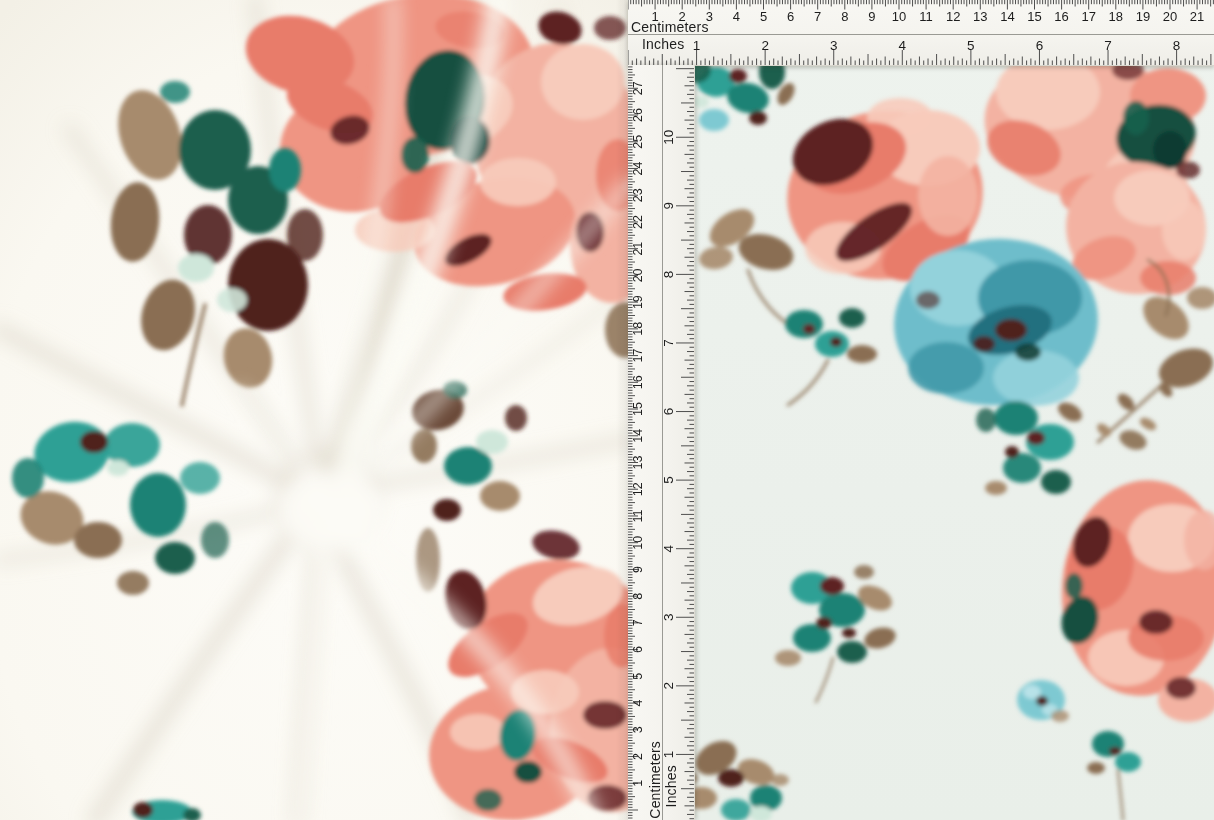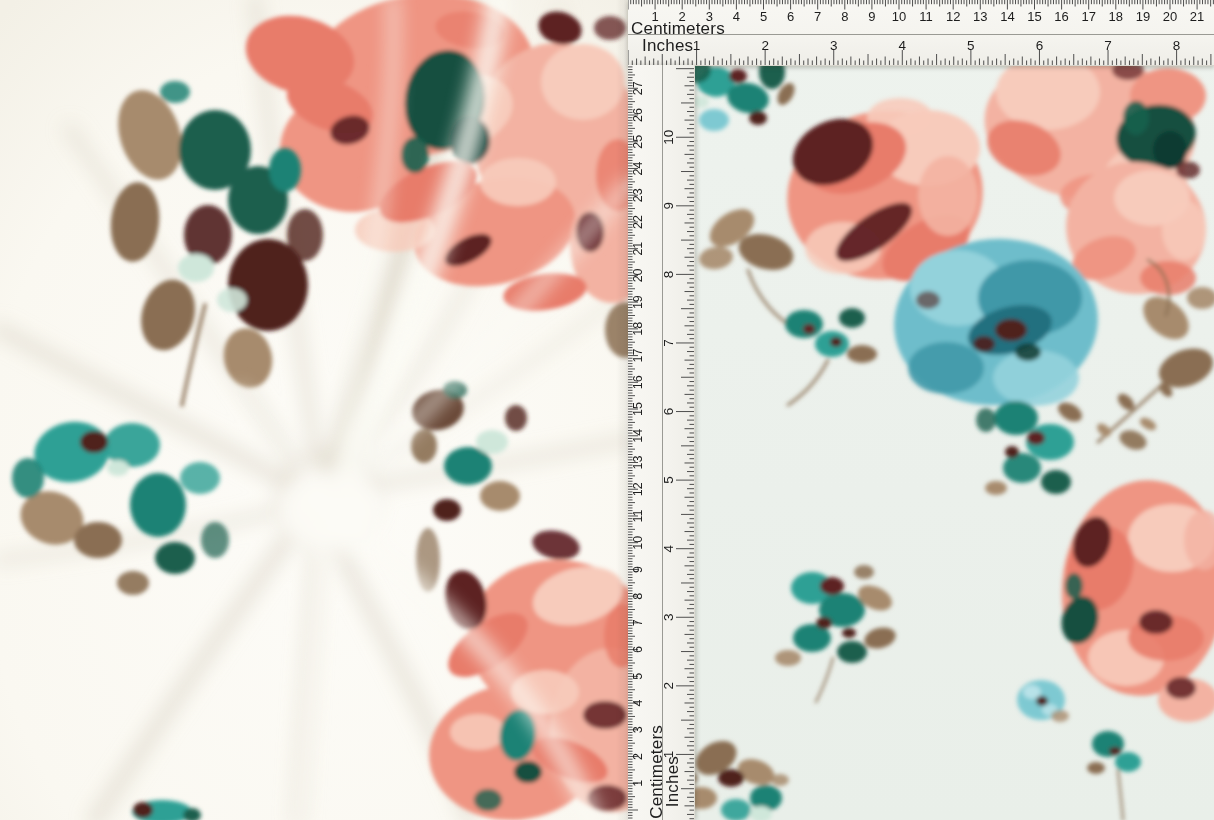--- a/index.html
+++ b/index.html
@@ -7,21 +7,21 @@
   .left-photo{position:absolute;left:0;top:0;width:628px;height:820px;}
   .right-panel{position:absolute;left:628px;top:0;width:586px;height:820px;}
   .fabric-flat{position:absolute;left:0;top:0;width:586px;height:820px;}
   .ruler-h{position:absolute;left:0;top:0;width:586px;height:65px;
     background:linear-gradient(180deg,#f8f7f3 0%,#f5f4ef 55%,#efeee8 100%);
     box-shadow:0 2px 4px rgba(60,60,45,.28);border-bottom:1px solid #d8d6cd;}
   .ruler-v{position:absolute;left:0;top:65px;width:66px;height:755px;
     background:linear-gradient(90deg,#f8f7f3 0%,#f4f3ee 60%,#eeede7 100%);
     box-shadow:2px 0 4px rgba(60,60,45,.22);border-right:1px solid #dddbd2;}
   .ruler-h svg,.ruler-v svg{position:absolute;left:0;top:0;}
-  .rlabel{position:absolute;color:#1d1d1d;font-size:17px;letter-spacing:.2px;white-space:nowrap;}
+  .rlabel{position:absolute;color:#1d1d1d;font-size:14px;letter-spacing:.2px;white-space:nowrap;}
   .lab-cm-h{left:3px;top:19px;}
   .lab-in-h{left:14px;top:36px;}
   .vlab{writing-mode:vertical-rl;transform:rotate(180deg);}
   .lab-cm-v{left:19px;bottom:1px;}
   .lab-in-v{left:35px;bottom:13px;}
   
   .c-coral{fill:var(--coral)} .c-cdeep{fill:var(--coral_deep)} .c-plight{fill:var(--pink_light)}
   .c-pmid{fill:var(--pink_mid)} .c-maroon{fill:var(--maroon)} .c-mdark{fill:var(--maroon_dark)}
   .c-tgreen{fill:var(--teal_green)} .c-tdeep{fill:var(--teal_deep)} .c-tdark{fill:var(--teal_dark)}
   .c-tbright{fill:var(--teal_bright)} .c-gblack{fill:var(--green_black)}

